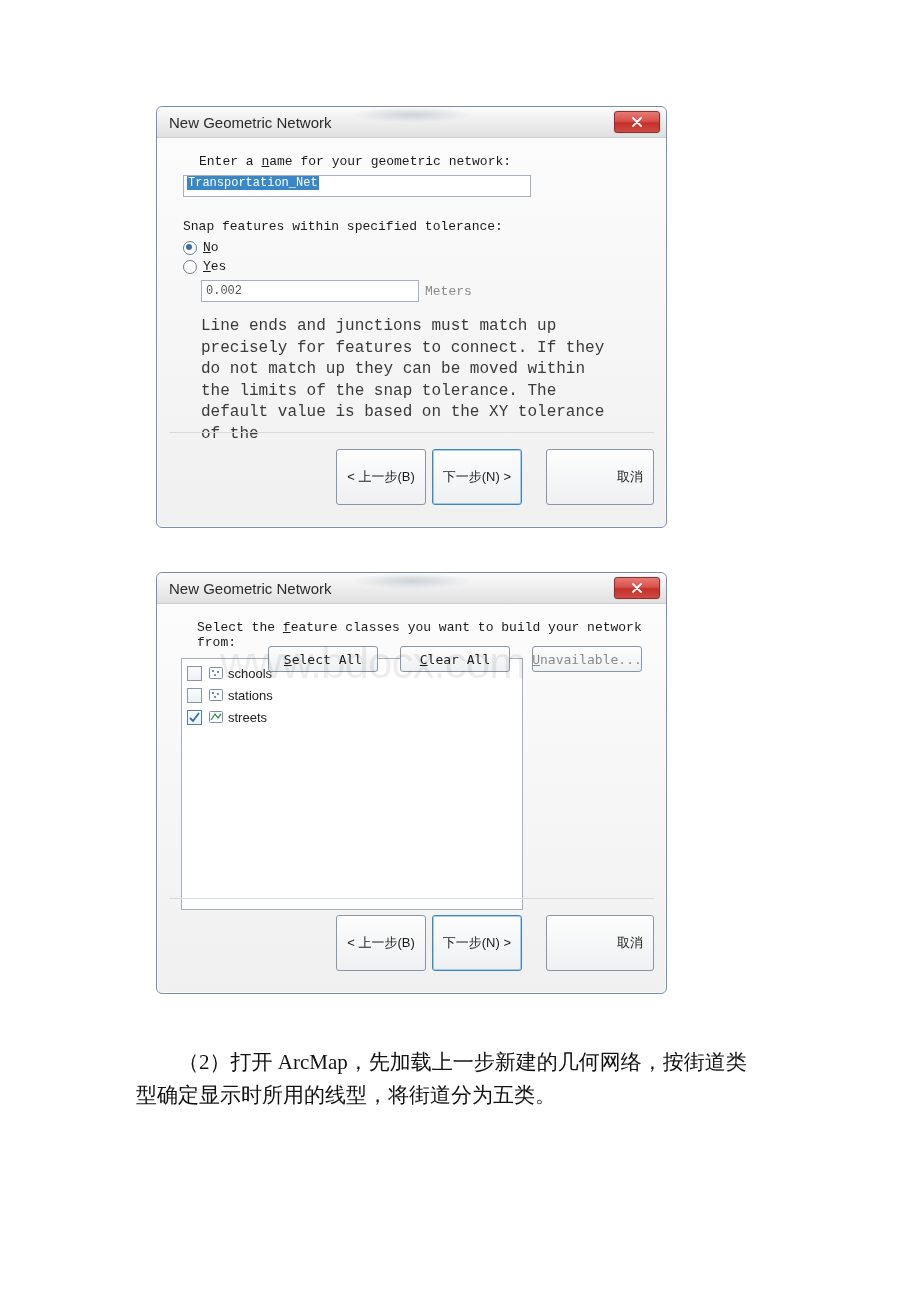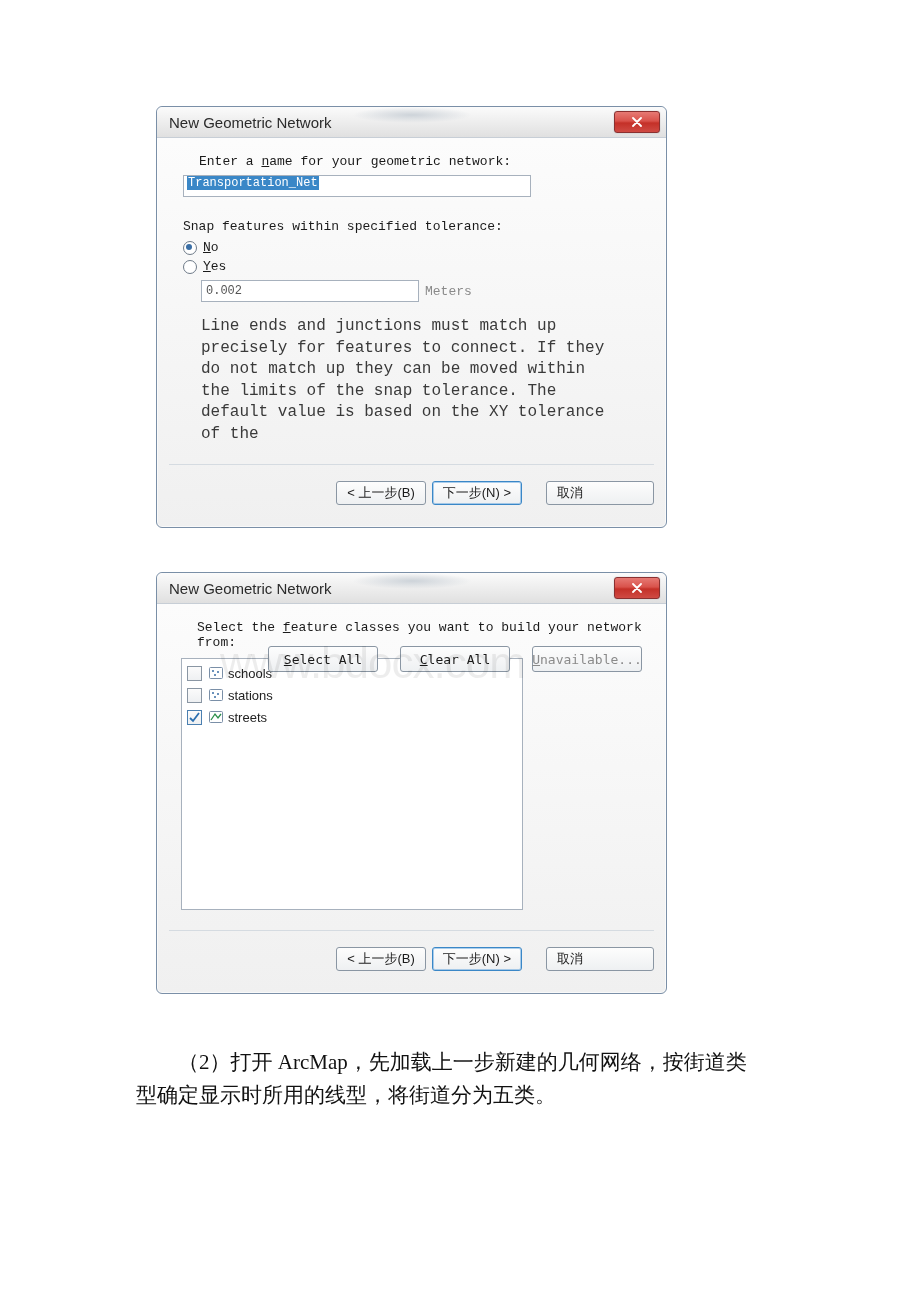--- a/index.html
+++ b/index.html
@@ -20,21 +20,21 @@
 .radiorow{display:flex;align-items:center;margin:4px 0}
 .radio{width:12px;height:12px;border:1px solid #6e7a88;border-radius:50%;background:#fff;margin-right:6px;position:relative;flex-shrink:0}
 .radio.on::after{content:"";position:absolute;left:2px;top:2px;width:6px;height:6px;background:#3a6ea5;border-radius:50%}
 .radio.off{}
 .ul{text-decoration:underline}
 .tolrow{display:flex;align-items:center;margin:6px 0 0 18px}
 .tolinput{width:208px;height:20px;border:1px solid #a7b1bd;background:#fff;color:#555;padding:0 4px;font-family:inherit;font-size:12px;display:flex;align-items:center}
 .tolunit{margin-left:6px;color:#8a8a8a}
 .note{margin:14px 0 0 18px;font-size:16px;line-height:1.35;color:#3a3a3a;max-width:420px}
 .footer{position:absolute;left:12px;right:12px;bottom:22px;border-top:1px solid #d5dbe1;padding-top:16px;display:flex;justify-content:flex-end;align-items:center;gap:6px;font-family:SimSun,"NSimSun",sans-serif;font-size:13px}
-.btn{height:22px;padding:0 10px;border:1px solid #8a96a3;border-radius:3px;background:linear-gradient(#fdfdfd,#eef0f2);display:inline-flex;align-items:center;justify-content:flex-start;color:#1a1a1a}
+.btn{height:22px;padding:16px 10px;border:1px solid #8a96a3;border-radius:3px;background:linear-gradient(#fdfdfd,#eef0f2);display:inline-flex;align-items:center;justify-content:flex-end;color:#1a1a1a}
 .btn.default{border-color:#3a87c7;box-shadow:0 0 0 1px rgba(90,160,220,.5) inset}
 .btn.cancel{width:86px}
 .fc-listbox{border:1px solid #a7b1bd;background:#fff;width:342px;height:252px;padding:3px 5px;box-sizing:border-box}
 .fc-row{display:flex;align-items:center;height:22px;font-family:Liberation Sans, sans-serif;font-size:13px;color:#222}
 .chk{width:13px;height:13px;border:1px solid #8a96a3;background:linear-gradient(#fbfbfb,#eef0f2);margin-right:4px;position:relative;flex-shrink:0}
 .chk.on{border-color:#4a7fb0}
 .chk.on::after{content:"";position:absolute;left:2px;top:-1px;width:10px;height:10px;background:none}
 .chk.on svg{position:absolute;left:0;top:0}
 .fcicon{width:16px;height:16px;margin:0 4px 0 2px;display:flex;align-items:center;justify-content:center}
 .sidebtns{position:absolute;right:24px;top:42px;display:flex;flex-direction:row;gap:22px}

